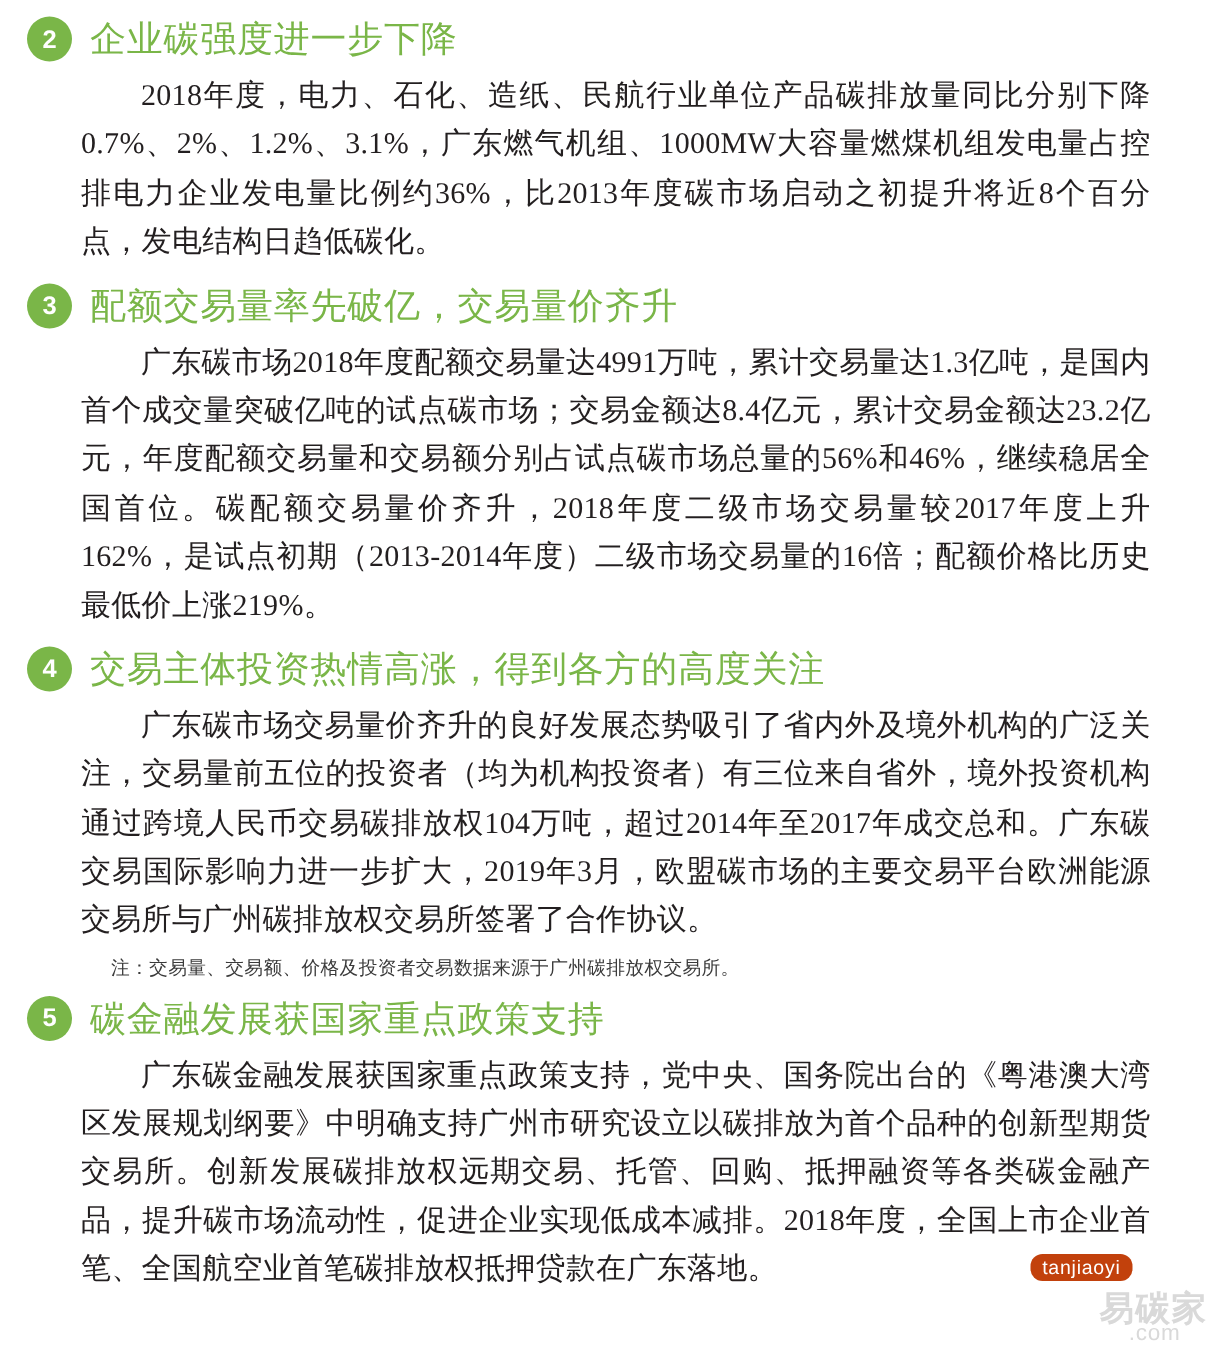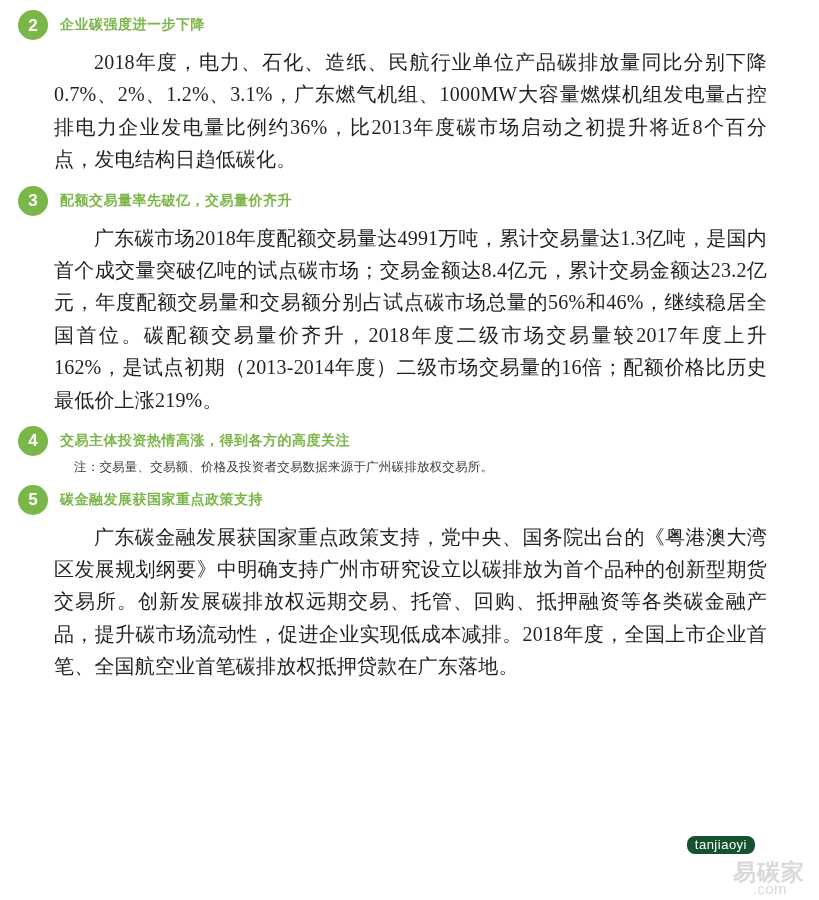--- a/index.html
+++ b/index.html
@@ -42,22 +42,22 @@
     font-family: "Liberation Sans", sans-serif;
     font-size: 17px;
     font-weight: bold;
     display: flex;
     align-items: center;
     justify-content: center;
     line-height: 1;
   }
   .sec-title {
     font-family: "Liberation Sans", "DejaVu Sans", sans-serif;
-    font-size: 14px;
-    font-weight: bold;
+    font-size: 24px;
+    font-weight: normal;
     color: #7ab648;
     letter-spacing: 0.5px;
     white-space: nowrap;
   }
   .para {
     font-size: 20px;
     line-height: 1.62;
     color: #231f20;
     text-align: justify;
     text-justify: inter-ideograph;
@@ -102,21 +102,21 @@
     letter-spacing: 0.5px;
     line-height: 1;
   }
   .wm-tag {
     position: absolute;
     right: 56px;
     bottom: 42px;
     font-family: "Liberation Sans", "DejaVu Sans", sans-serif;
     font-size: 13px;
     color: #ffffff;
-    background: #14532d;
+    background: #c2410c;
     border-radius: 8px;
     padding: 2px 8px;
     line-height: 1.1;
     letter-spacing: 0.5px;
   }
 </style>
 </head>
 <body>
 
 <div class="page">
@@ -135,20 +135,21 @@
       <div class="sec-title">配额交易量率先破亿，交易量价齐升</div>
     </div>
     <p class="para">广东碳市场2018年度配额交易量达4991万吨，累计交易量达1.3亿吨，是国内首个成交量突破亿吨的试点碳市场；交易金额达8.4亿元，累计交易金额达23.2亿元，年度配额交易量和交易额分别占试点碳市场总量的56%和46%，继续稳居全国首位。碳配额交易量价齐升，2018年度二级市场交易量较2017年度上升162%，是试点初期（2013-2014年度）二级市场交易量的16倍；配额价格比历史最低价上涨219%。</p>
   </div>
 
   <div class="section">
     <div class="sec-head">
       <div class="badge">4</div>
       <div class="sec-title">交易主体投资热情高涨，得到各方的高度关注</div>
     </div>
+    <p class="para">广东碳市场交易量价齐升的良好发展态势吸引了省内外及境外机构的广泛关注，交易量前五位的投资者（均为机构投资者）有三位来自省外，境外投资机构通过跨境人民币交易碳排放权104万吨，超过2014年至2017年成交总和。广东碳交易国际影响力进一步扩大，2019年3月，欧盟碳市场的主要交易平台欧洲能源交易所与广州碳排放权交易所签署了合作协议。</p>
     <p class="note">注：交易量、交易额、价格及投资者交易数据来源于广州碳排放权交易所。</p>
   </div>
 
   <div class="section">
     <div class="sec-head">
       <div class="badge">5</div>
       <div class="sec-title">碳金融发展获国家重点政策支持</div>
     </div>
     <p class="para">广东碳金融发展获国家重点政策支持，党中央、国务院出台的《粤港澳大湾区发展规划纲要》中明确支持广州市研究设立以碳排放为首个品种的创新型期货交易所。创新发展碳排放权远期交易、托管、回购、抵押融资等各类碳金融产品，提升碳市场流动性，促进企业实现低成本减排。2018年度，全国上市企业首笔、全国航空业首笔碳排放权抵押贷款在广东落地。</p>
   </div>

